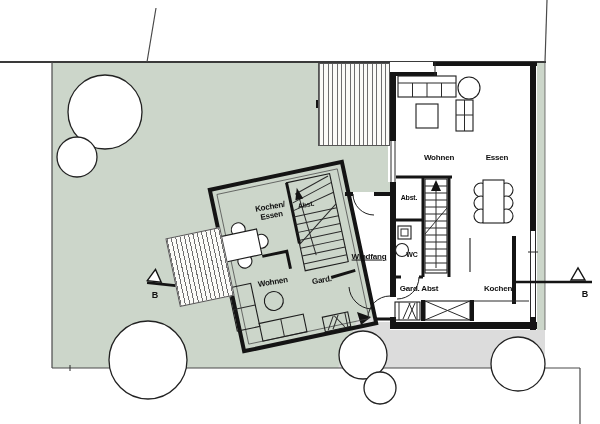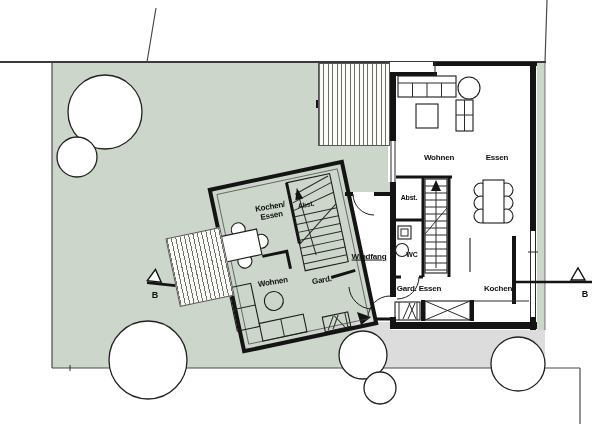--- a/index.html
+++ b/index.html
@@ -243,18 +243,18 @@
 <div class="lbl rot" style="left:271px;top:212px;">Kochen/
 Essen</div>
 <div class="lbl rot small" style="left:306px;top:205px;">Abst.</div>
 <div class="lbl rot" style="left:273px;top:283px;">Wohnen</div>
 <div class="lbl rot" style="left:322px;top:281px;">Gard.</div>
 <div class="lbl" style="left:369px;top:257px;text-decoration:underline;">Windfang</div>
 <div class="lbl" style="left:439px;top:158px;">Wohnen</div>
 <div class="lbl" style="left:497px;top:158px;">Essen</div>
 <div class="lbl small" style="left:409px;top:198px;">Abst.</div>
 <div class="lbl small" style="left:412px;top:255px;">WC</div>
-<div class="lbl" style="left:419px;top:289px;">Gard. Essen</div>
+<div class="lbl" style="left:419px;top:289px;">Gard. Abst</div>
 <div class="lbl" style="left:498px;top:289px;">Kochen</div>
 <div class="lbl marker" style="left:155px;top:295px;">B</div>
 <div class="lbl marker" style="left:585px;top:294px;">B</div>
 
 </div>
 
 </body></html>

